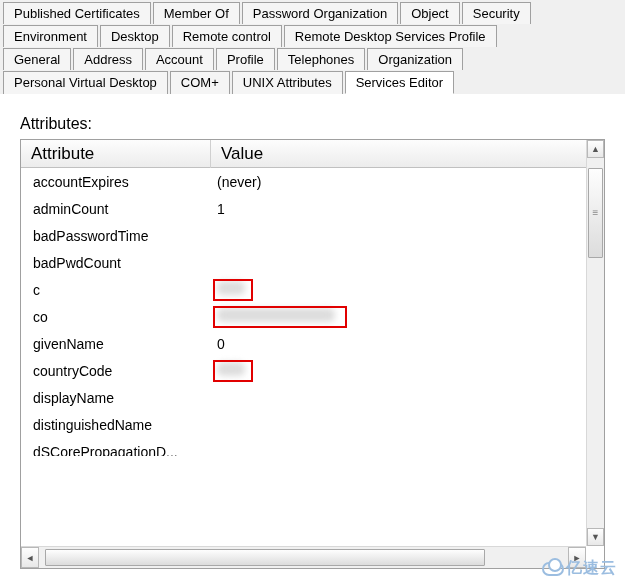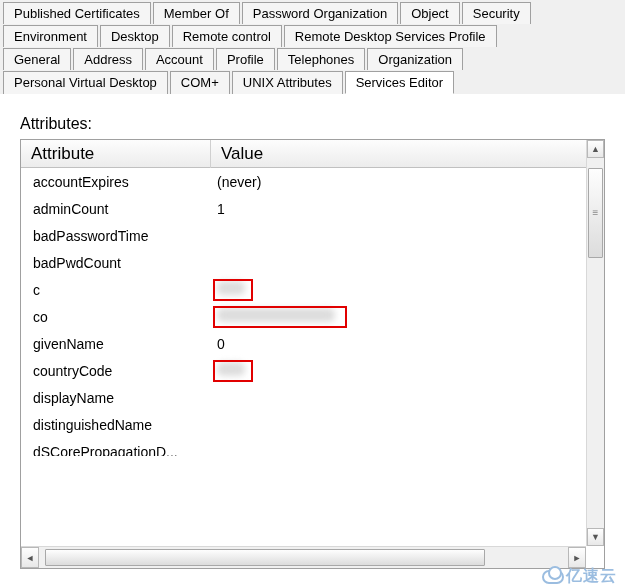--- a/index.html
+++ b/index.html
@@ -171,21 +171,21 @@
       left: 6px;
       width: 440px;
       background: linear-gradient(#fefefe,#dcdcdc);
       border: 1px solid #a8a8a8;
       border-radius: 1px;
       cursor: pointer;
     }
     .watermark {
       position: absolute;
       right: 8px;
-      bottom: 0;
+      bottom: 8px;
       font-size: 16px;
       color: #9bbde0;
       font-weight: bold;
       letter-spacing: 1px;
     }
     .watermark .cloud{
       display:inline-block;
       width:22px;height:14px;
       border:2px solid #9bbde0;
       border-radius:10px;

